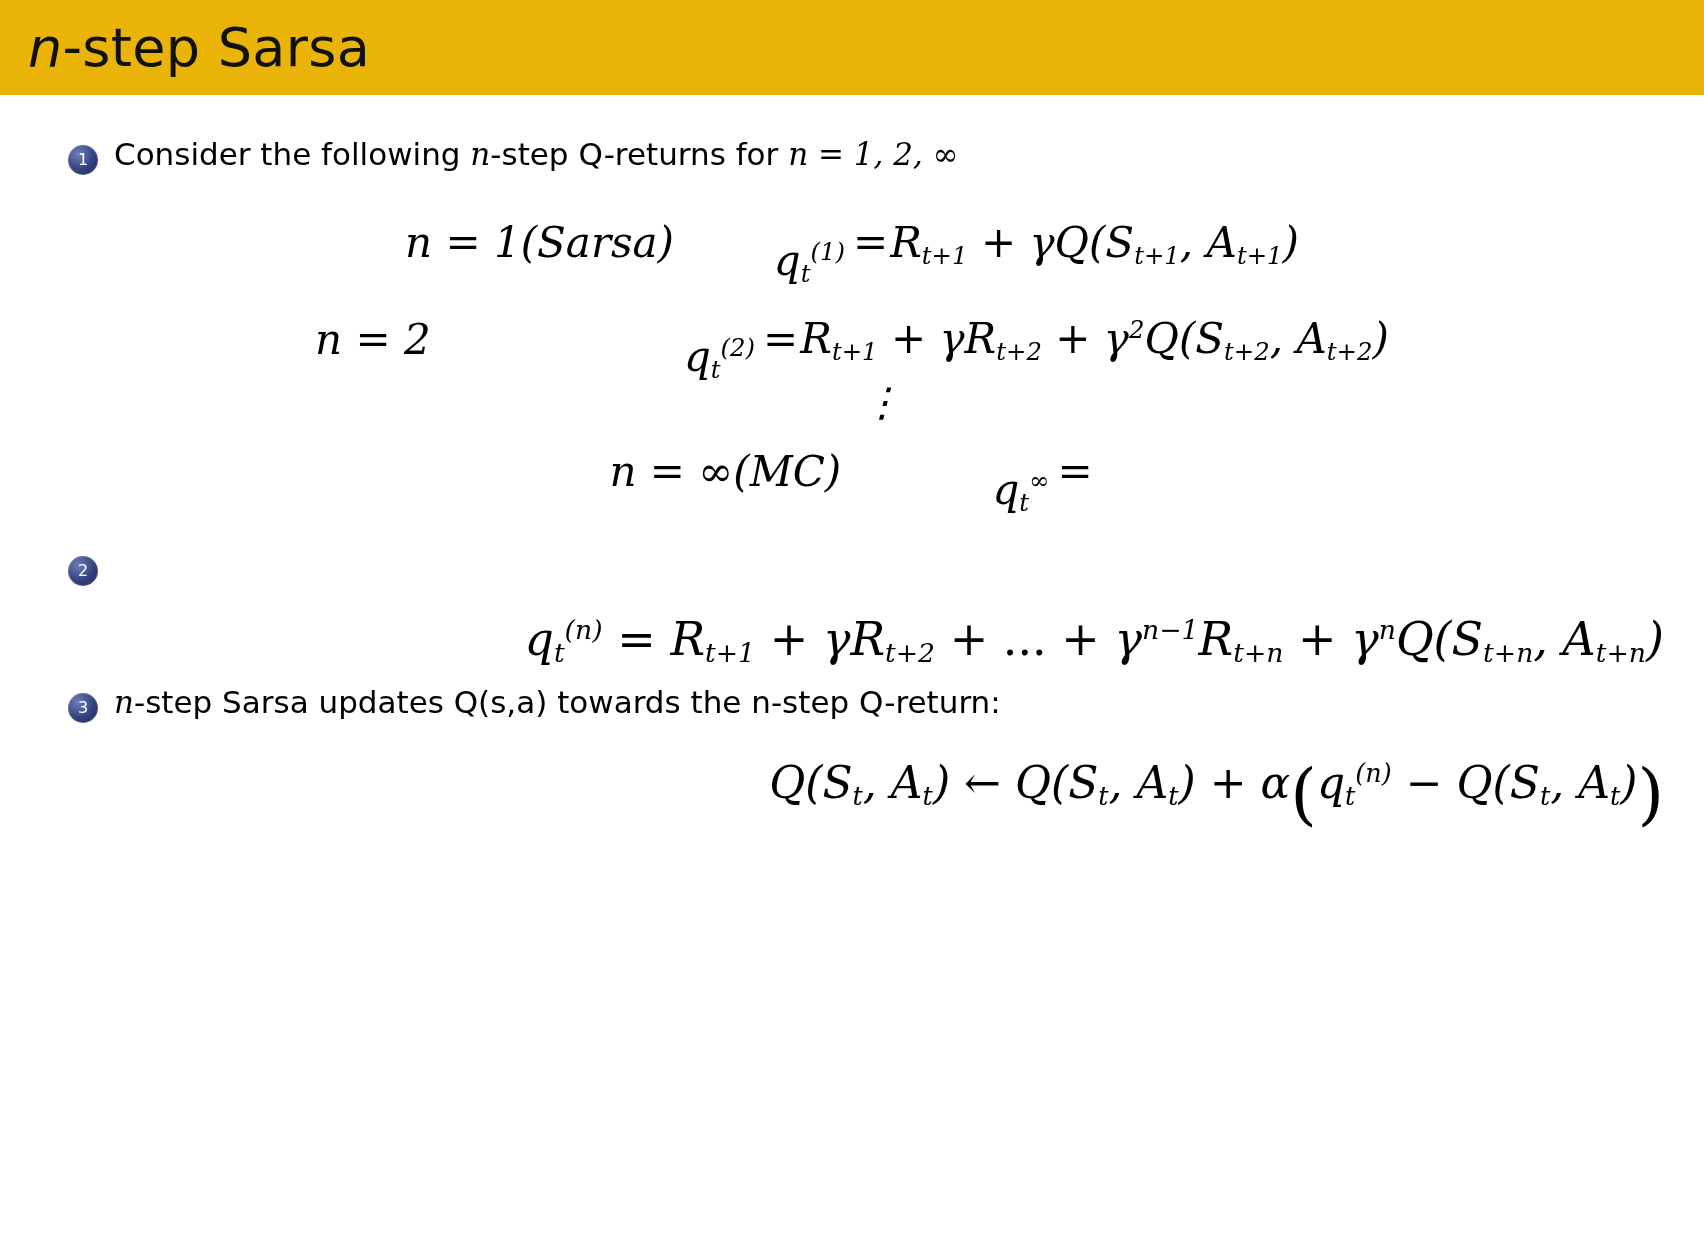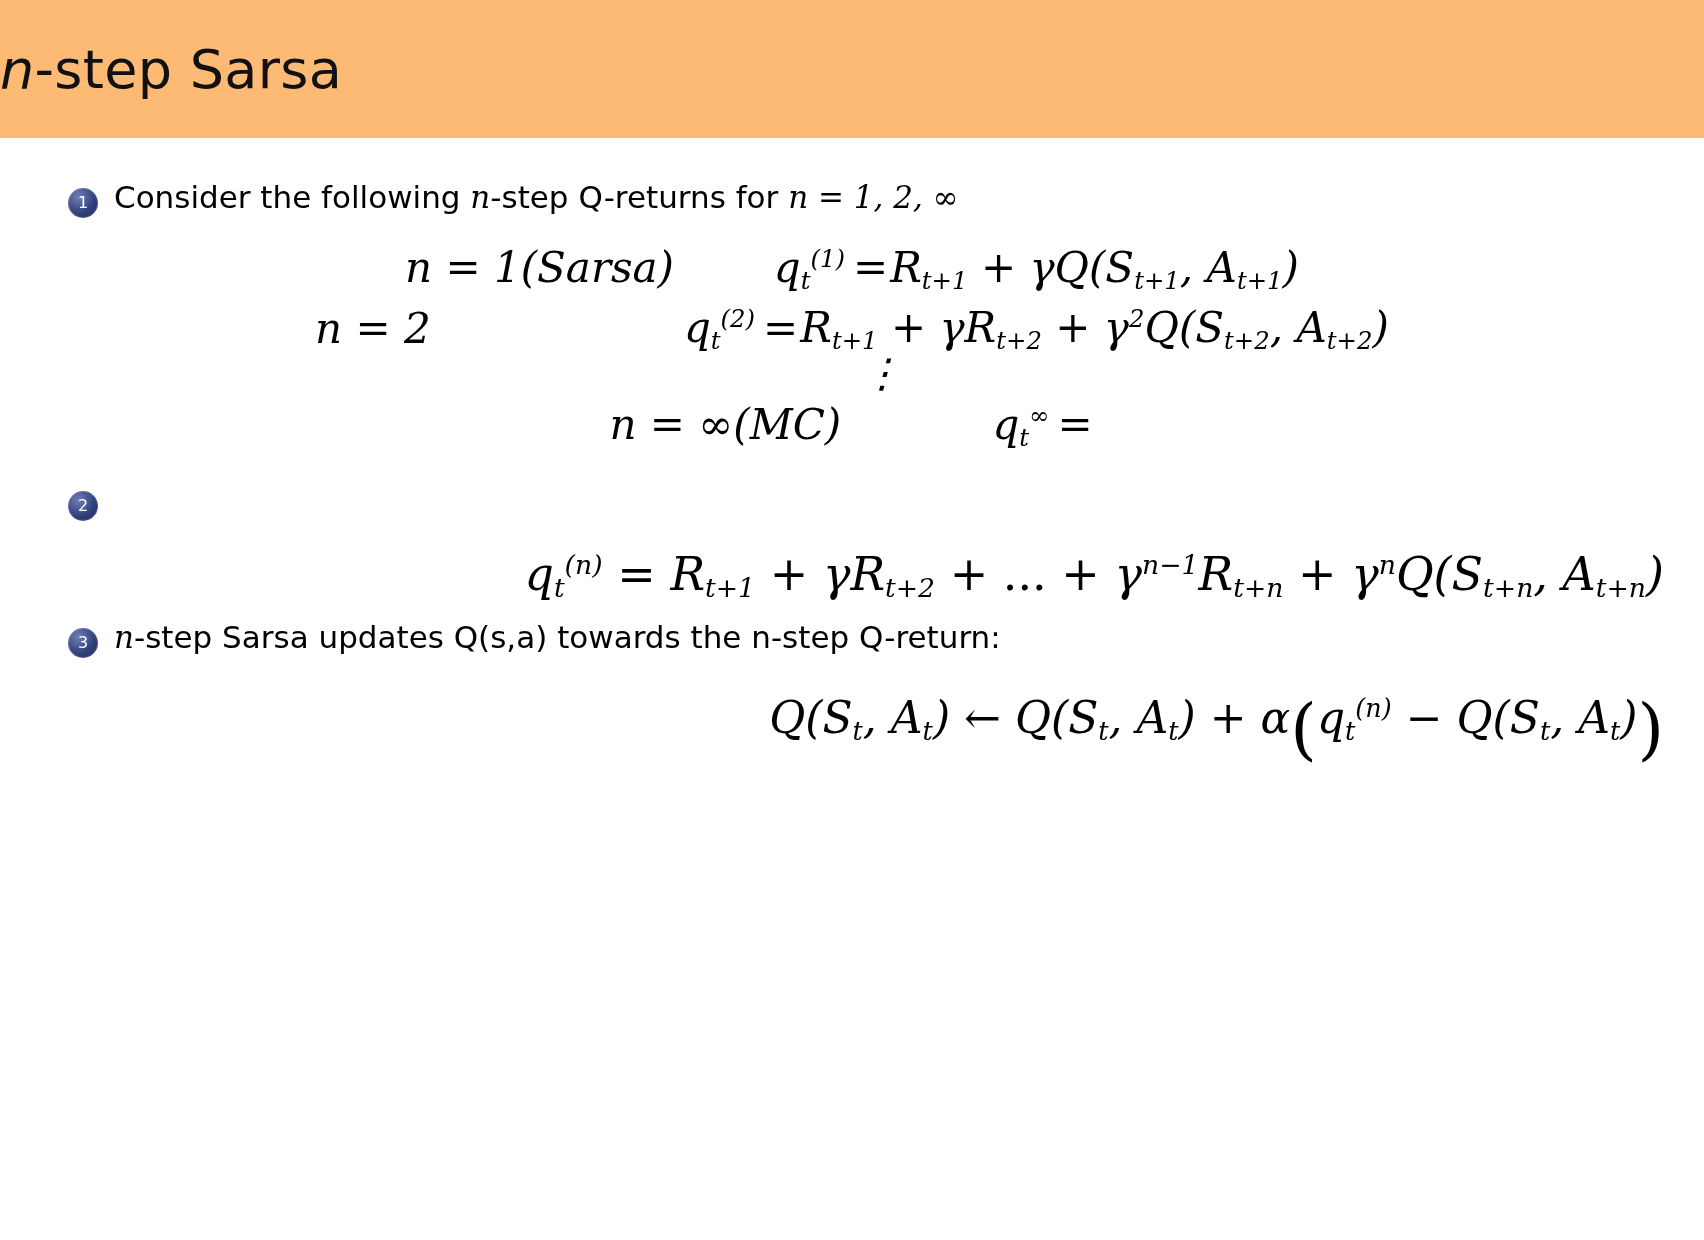--- a/index.html
+++ b/index.html
@@ -14,24 +14,25 @@
     color: #000000;
     overflow: hidden;
   }
   .slide {
     position: relative;
     width: 1704px;
     height: 1240px;
     box-sizing: border-box;
   }
   .title-bar {
-    height: 138px;
-    background: #fdba74;
+    height: 95px;
+    background: #eab308;
     display: flex;
     align-items: center;
+    padding-left: 28px;
     box-sizing: border-box;
   }
   .title-bar .title {
     font-size: 54px;
     font-weight: 400;
     letter-spacing: 0.3px;
     color: #111;
   }
   .title .it { font-style: italic; }
 
@@ -92,20 +93,21 @@
   }
   .eqrow .lhs-label {
     width: 330px;
     text-align: left;
     display: inline-block;
   }
   .eqrow .lhs-q {
     width: 110px;
     text-align: right;
     display: inline-block;
+    margin-top: 36px;
   }
   .eqrow .rel {
     padding: 0 2px 0 8px;
   }
   .eqrow .rhs { text-align: left; }
 
   sup.ex {
     font-size: 0.58em;
     vertical-align: super;
     font-style: italic;

